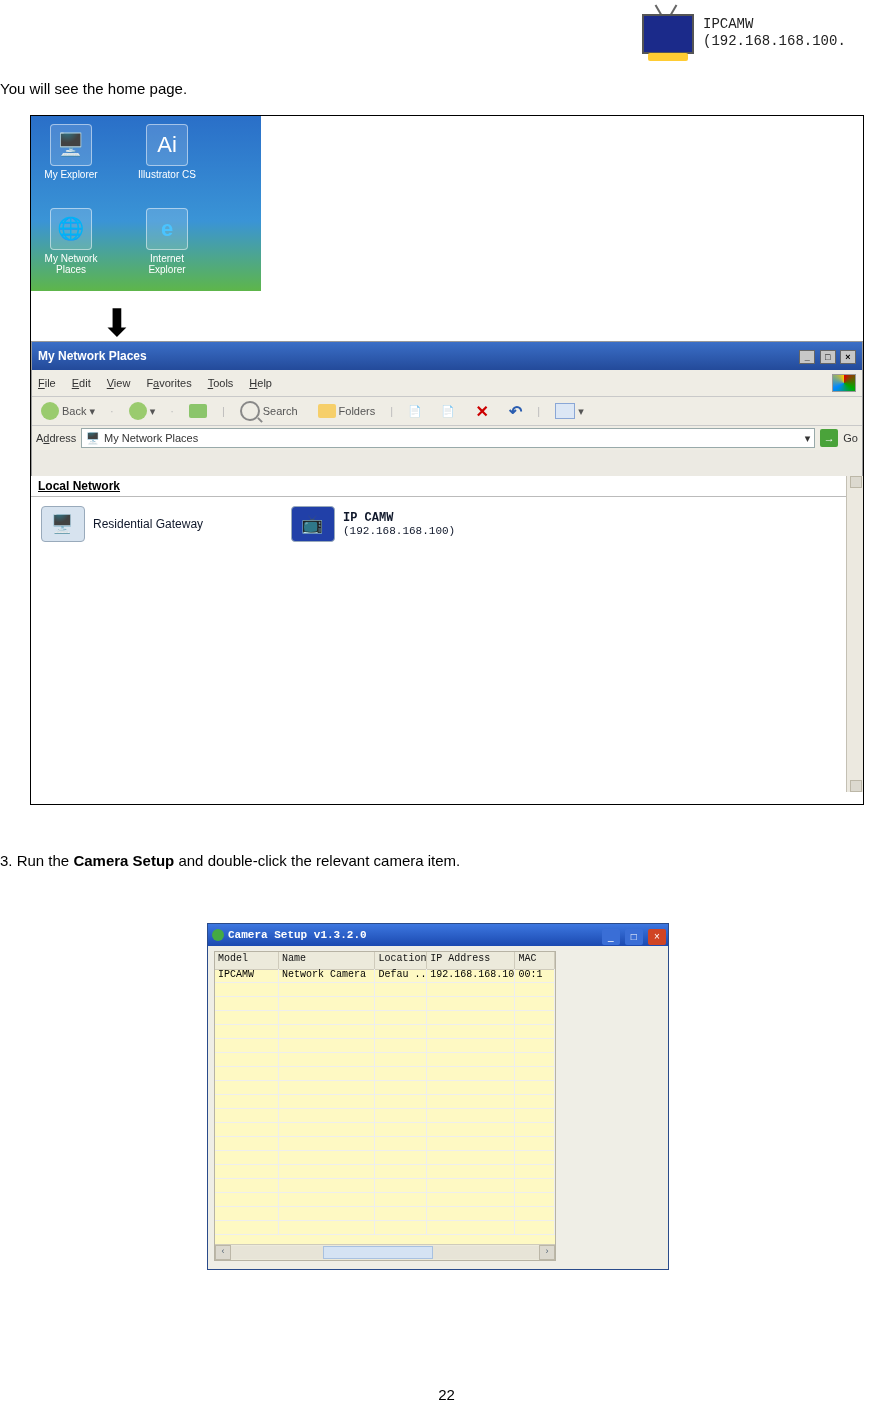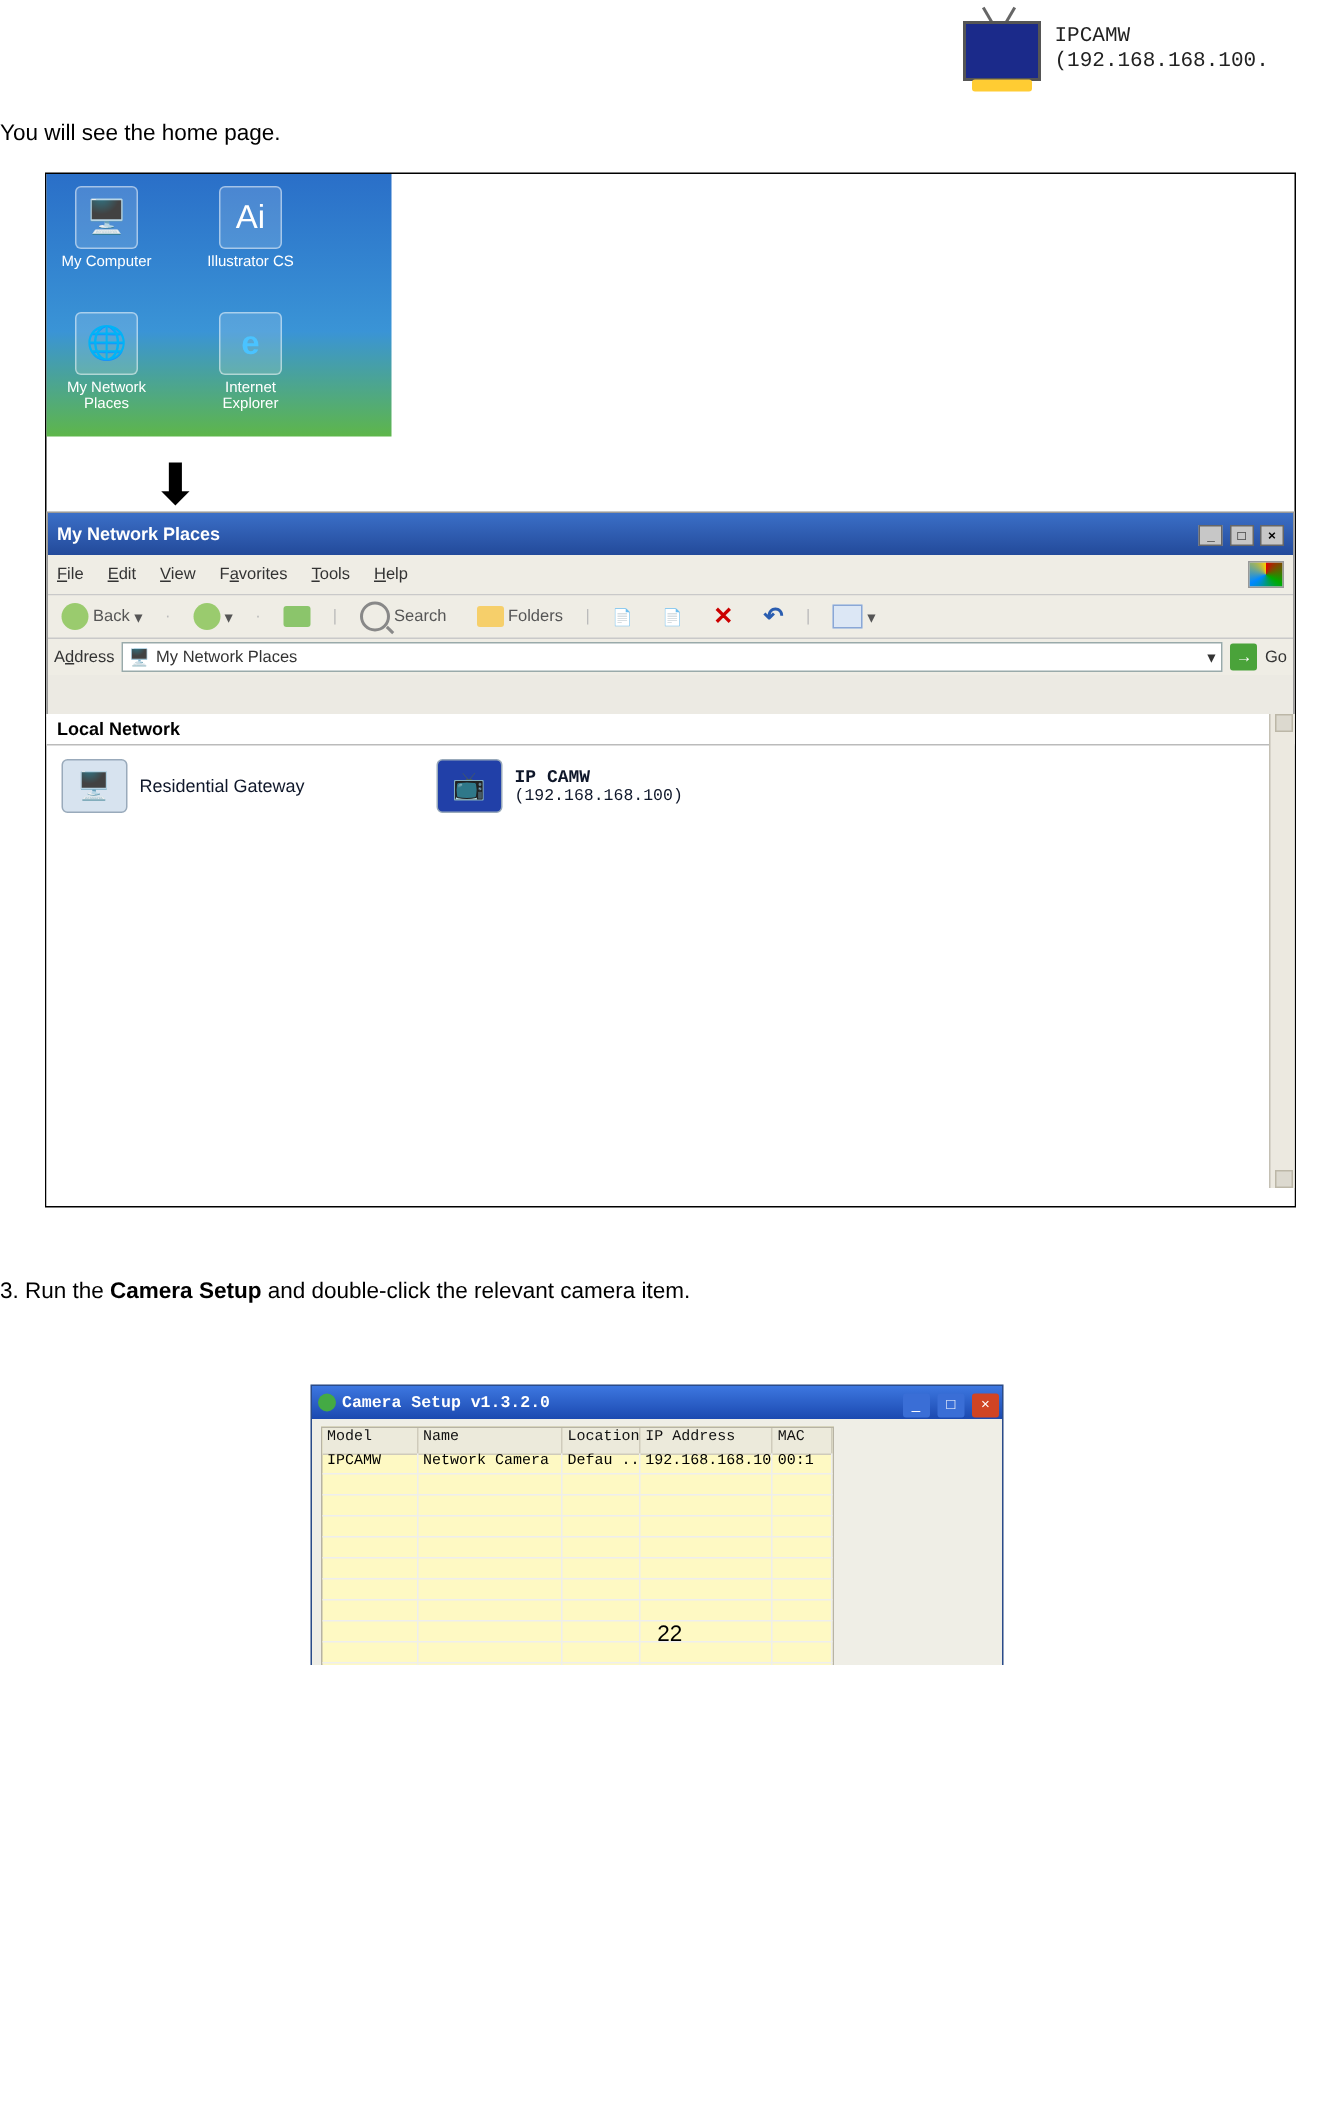--- a/index.html
+++ b/index.html
@@ -1,16 +1,16 @@
 <!DOCTYPE html>
 <html><head>
 <meta charset="utf-8">
 <style>
   body { margin:0; padding:0; font-family: Arial, Helvetica, sans-serif; font-size:15px; color:#000; background:#fff; width:893px; }
-  .page { position:relative; width:893px; height:1110px; }
+  .page { position:relative; width:893px; height:1415px; }
   .top-icon { position:absolute; top:3px; left:638px; width:260px; height:60px; display:flex; align-items:center; }
   .top-icon .monitor { width:60px; height:55px; position:relative; margin-right:5px; }
   .top-icon .monitor .screen { width:48px; height:36px; border:2px solid #555; background:#1b2a8a; position:absolute; top:8px; left:4px; }
   .top-icon .monitor .ant { position:absolute; top:-2px; left:18px; width:20px; height:12px; }
   .top-icon .monitor .ant:before,.top-icon .monitor .ant:after { content:""; position:absolute; width:2px; height:14px; background:#666; }
   .top-icon .monitor .ant:before { left:2px; transform:rotate(-30deg); }
   .top-icon .monitor .ant:after  { right:2px; transform:rotate(30deg); }
   .top-icon .monitor .base { position:absolute; bottom:0; left:10px; width:40px; height:8px; background:#ffcc33; border-radius:2px; }
   .top-icon .txt { font-family: "Courier New", monospace; font-size:14px; line-height:1.25; color:#222; }
   .instr { position:absolute; left:0; width:893px; }
@@ -34,21 +34,21 @@
   .sep{ color:#bbb; }
   .search-ic{ width:16px;height:16px;display:inline-block;border:2px solid #888;border-radius:50%;position:relative;}
   .search-ic:after{content:"";position:absolute;width:6px;height:2px;background:#888;right:-5px;bottom:-2px;transform:rotate(45deg);}
   .folders-ic{ width:18px;height:14px;display:inline-block;background:#f6cf6a;border-radius:2px; }
   .redx{ color:#c00; font-weight:bold; font-size:16px; }
   .undo{ color:#2a5db0; font-size:16px; font-weight:bold; }
   .views{ width:18px;height:14px;display:inline-block;border:1px solid #8aa7d6;background:#dce7f5; }
   .mnp-addr { height:24px; background:#efede5; display:flex; align-items:center; gap:5px; padding:0 4px; font-size:11px; color:#333; }
   .mnp-addr .field { flex:1; height:18px; border:1px solid #9aa; background:#fff; padding:0 4px; display:flex; align-items:center; gap:4px; }
   .mnp-addr .go { width:18px;height:18px;background:#4aa33a;color:#fff;font-size:11px;display:flex;align-items:center;justify-content:center;border-radius:2px; }
-  .local-net { position:absolute; top:360px; left:0; right:0; bottom:0; background:#fff; }
+  .local-net { position:absolute; top:360px; left:0; right:0; bottom:0; background:#fff;text-decoration:underline; }
   .local-net .lbl { font-weight:bold; font-size:12px; padding:3px 7px; border-bottom:1px solid #bbb; background:#fff; }
   .netitem { position:absolute; display:flex; align-items:center; gap:8px; }
   .netitem .nic { width:42px; height:34px; background:#d7e3ef; border:1px solid #9ab; border-radius:4px; display:flex; align-items:center; justify-content:center; color:#246; font-size:18px; }
   .netitem .ntxt { font-size:12px; color:#0f172a; font-family:Verdana, sans-serif; }
   .cam-item .nic { background:#2140a8; color:#fff; }
   .scrollv { position:absolute; top:360px; right:0; width:16px; bottom:12px; background:#ece9e0; border-left:1px solid #c4c0b4; }
   .scrollv:before,.scrollv:after{content:"";position:absolute;left:3px;width:10px;height:10px;background:#dcd9cf;border:1px solid #bcb7a7;}
   .scrollv:before{top:0;} .scrollv:after{bottom:0;}
   .instr3 { position:absolute; top:852px; left:0; }
   .cs-window { position:absolute; top:923px; left:207px; width:460px; height:345px; border:1px solid #2a4b8a; background:#efeee6; }
@@ -91,21 +91,21 @@
       <div>(192.168.168.100.</div>
     </div>
   </div>
 
   <div class="instr instr2">You will see the home page.</div>
 
   <div class="fig1">
     <div class="desktop">
       <div class="dicon" style="top:8px;left:4px;">
         <div class="box">🖥️</div>
-        <div>My Computer</div>
+        <div>My Explorer</div>
       </div>
       <div class="dicon" style="top:8px;left:100px;">
         <div class="box">Ai</div>
         <div>Illustrator CS</div>
       </div>
       <div class="dicon" style="top:92px;left:4px;">
         <div class="box">🌐</div>
         <div>My Network Places</div>
       </div>
       <div class="dicon" style="top:92px;left:100px;">

